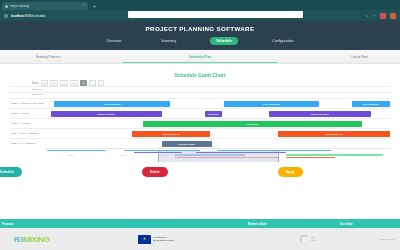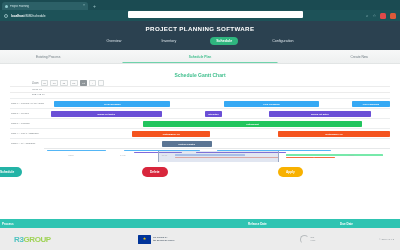--- a/index.html
+++ b/index.html
@@ -308,21 +308,21 @@
     </div>
   </div>
 
   <div class="foot-bar">
     <span class="fb1">Process</span>
     <span class="fb2">Release Date</span>
     <span class="fb3">Due Date</span>
   </div>
 
   <div class="foot-main">
-    <div class="logo"><span>R3</span><span class="alt">GROUP</span></div>
+    <div class="logo"><span>R3</span><span class="alt">MIXING</span></div>
     <div class="eu">
       <span class="eu-flag">★</span>
       <span class="eu-txt"><span>Co-funded by</span><br><span>the European Union</span></span>
     </div>
     <div class="cert">
       <span class="cert-ring"></span>
       <span class="cert-txt"><span>ISO</span><br><span>9001</span></span>
     </div>
     <div class="copy">© 2024 v1.4.2</div>
   </div>

